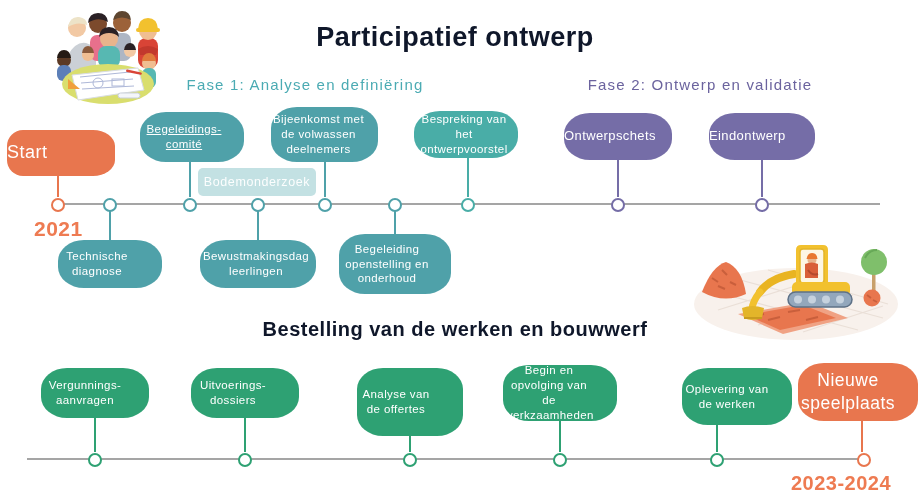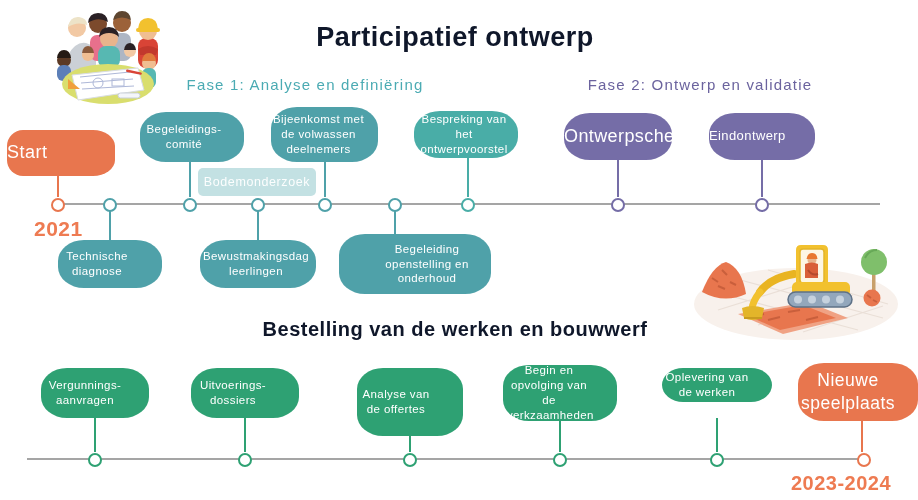--- a/index.html
+++ b/index.html
@@ -131,48 +131,48 @@
   <div class="node" style="left:318px;top:198px;"></div>
   <div class="node" style="left:388px;top:198px;"></div>
   <div class="node teal2" style="left:461px;top:198px;"></div>
   <div class="node purple" style="left:611px;top:198px;"></div>
   <div class="node purple" style="left:755px;top:198px;"></div>
 
   <div class="badge orange start-badge" style="left:7px;top:114px;width:108px;height:46px;margin-top:16px;">
     <span class="bt">Start</span>
   </div>
   <div class="badge teal" style="left:140px;top:112px;width:104px;height:50px;">
-    <span class="bt" style="max-width:88px;">Begeleidings-comité</span>
+    <span class="bt" style="max-width:88px;text-decoration:underline;">Begeleidings-comité</span>
   </div>
   <div class="badge teal" style="left:271px;top:107px;width:107px;height:55px;">
     <span class="bt" style="max-width:95px;">Bijeenkomst met de volwassen deelnemers</span>
   </div>
   <div class="badge teal2" style="left:414px;top:111px;width:104px;height:47px;">
     <span class="bt" style="max-width:100px;">Bespreking van het ontwerpvoorstel</span>
   </div>
-  <div class="badge purple" style="left:564px;top:113px;width:108px;height:47px;font-size:18px;">
+  <div class="badge purple" style="left:564px;top:113px;width:108px;height:47px;font-size:13px;">
     <span class="bt">Ontwerpschets</span>
   </div>
   <div class="badge purple" style="left:709px;top:113px;width:106px;height:47px;font-size:13px;">
     <span class="bt">Eindontwerp</span>
   </div>
 
   <div class="soil-box" style="left:198px;top:168px;width:118px;height:28px;">
     <span>Bodemonderzoek</span>
   </div>
 
   <div class="abs year" style="left:34px;top:217px;font-size:21px;">2021</div>
 
   <div class="badge teal" style="left:58px;top:240px;width:104px;height:48px;">
     <span class="bt" style="max-width:78px;">Technische diagnose</span>
   </div>
   <div class="badge teal" style="left:200px;top:240px;width:116px;height:48px;">
     <span class="bt" style="max-width:112px;">Bewustmakingsdag leerlingen</span>
   </div>
-  <div class="badge teal" style="left:339px;top:234px;width:112px;height:60px;padding-left:40px;">
+  <div class="badge teal" style="left:339px;top:234px;width:112px;height:60px;">
     <span class="bt" style="max-width:96px;">Begeleiding openstelling en onderhoud</span>
   </div>
 
   <div class="abs title" style="left:205px;top:318px;width:500px;font-size:20px;">Bestelling van de werken en bouwwerf</div>
 
   <svg class="abs" style="left:688px;top:230px;" width="220" height="112" viewBox="0 0 220 112">
 
     <ellipse cx="108" cy="74" rx="102" ry="36" fill="#F8F1EC"></ellipse>
     <path d="M20 60 l150 40 M45 48 l150 40 M80 40 l120 34 M30 80 l90 -28 M70 95 l95 -30 M115 102 l80 -26" stroke="#EADFD7" stroke-width="1.2" fill="none"></path>
 
@@ -232,21 +232,21 @@
   </div>
   <div class="badge green" style="left:191px;top:368px;width:108px;height:50px;">
     <span class="bt" style="max-width:84px;">Uitvoerings-dossiers</span>
   </div>
   <div class="badge green" style="left:357px;top:368px;width:106px;height:68px;">
     <span class="bt" style="max-width:78px;">Analyse van de offertes</span>
   </div>
   <div class="badge green" style="left:503px;top:365px;width:114px;height:56px;">
     <span class="bt" style="max-width:92px;">Begin en opvolging van de werkzaamheden</span>
   </div>
-  <div class="badge green" style="left:662px;top:368px;width:110px;height:34px;">
+  <div class="badge green" style="left:682px;top:368px;width:110px;height:57px;">
     <span class="bt" style="max-width:90px;">Oplevering van de werken</span>
   </div>
   <div class="badge orange big" style="left:798px;top:363px;width:120px;height:58px;">
     <span class="bt" style="max-width:100px;">Nieuwe speelplaats</span>
   </div>
 
   <div class="abs year" style="left:786px;top:472px;width:110px;font-size:20px;text-align:center;">2023-2024</div>
 
 </div>
 

